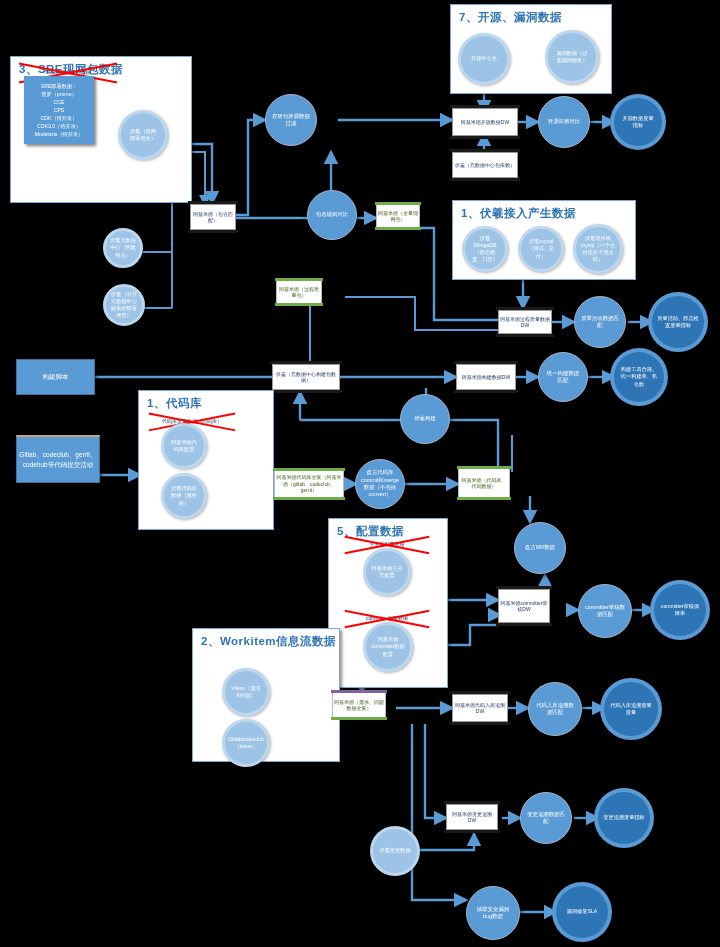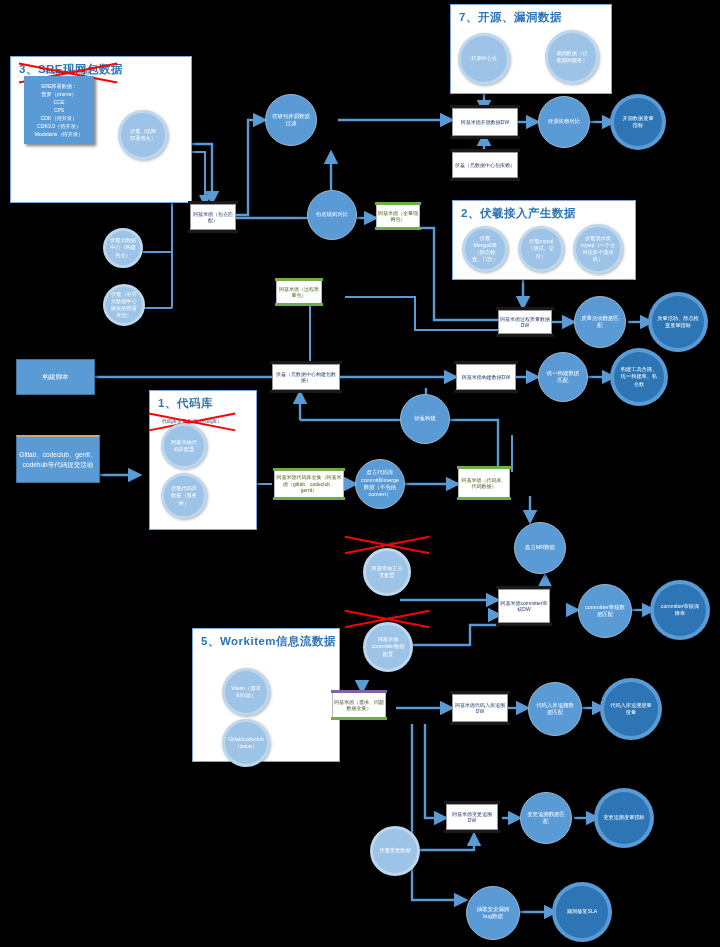--- a/index.html
+++ b/index.html
@@ -190,21 +190,21 @@
   </div>
   <div class="circ c-soft" style="left:458px;top:33px;width:52px;height:52px;padding:6px;">开源中心仓</div>
   <div class="circ c-soft" style="left:545px;top:30px;width:54px;height:54px;padding:6px;">漏洞数据（伏羲漏洞服务）</div>
 
   <div class="dwbox" style="left:452px;top:108px;width:66px;height:28px;">阿基米德开源数据DW</div>
   <div class="dwbox" style="left:452px;top:152px;width:66px;height:26px;">伏羲（元数据中心包依赖）</div>
   <div class="circ c-flat" style="left:538px;top:96px;width:52px;height:52px;padding:6px;">开源依赖对比</div>
   <div class="circ c-dark" style="left:614px;top:98px;width:48px;height:48px;padding:6px;">开源数据度量指标</div>
 
   <div class="panel" style="left:452px;top:200px;width:182px;height:78px;">
-    <div class="ptitle">2、伏羲接入产生数据</div>
+    <div class="ptitle">1、伏羲接入产生数据</div>
   </div>
   <div class="circ c-soft" style="left:462px;top:226px;width:46px;height:46px;padding:5px;">伏羲MongoDB（静态检查、门禁）</div>
   <div class="circ c-soft" style="left:518px;top:226px;width:46px;height:46px;padding:5px;">伏羲mysql（测试、交付）</div>
   <div class="circ c-soft" style="left:573px;top:224px;width:50px;height:50px;padding:4px;">伏羲流水线mysql（一个仓对应多个流水线）</div>
 
   <div class="dwbox" style="left:498px;top:310px;width:54px;height:24px;">阿基米德过程质量数据DW</div>
   <div class="circ c-flat" style="left:574px;top:296px;width:52px;height:52px;padding:6px;">质量活动数据匹配</div>
   <div class="circ c-dark" style="left:652px;top:296px;width:52px;height:52px;padding:5px;">质量活动、静态检查度量指标</div>
 
   <div class="dwbox" style="left:190px;top:204px;width:46px;height:26px;">阿基米德（包仓匹配）</div>
@@ -219,55 +219,58 @@
 
   <div class="rect blue-rect" style="left:16px;top:359px;width:79px;height:36px;">构建脚本</div>
   <div class="rect blue-rect tan" style="left:16px;top:435px;width:84px;height:48px;">Gitlab、codeclub、gerrit、codehub等代码提交活动</div>
 
   <div class="dwbox" style="left:272px;top:364px;width:68px;height:26px;">伏羲（元数据中心构建包数据）</div>
   <div class="dwbox" style="left:456px;top:364px;width:60px;height:26px;">阿基米德构建数据DW</div>
   <div class="circ c-flat" style="left:400px;top:394px;width:50px;height:50px;padding:6px;">伏羲构建</div>
   <div class="circ c-flat" style="left:538px;top:352px;width:50px;height:50px;padding:6px;">统一构建数据匹配</div>
   <div class="circ c-dark" style="left:614px;top:352px;width:50px;height:50px;padding:5px;">构建工具合规、统一构建率、私仓数</div>
 
-  <div class="panel" style="left:149px;top:390px;width:106px;height:138px;">
+  <div class="panel" style="left:138px;top:390px;width:106px;height:138px;padding-left:28px;">
     <div class="ptitle">1、代码库</div>
   </div>
   <div class="struck" style="left:152px;top:415px;width:80px;height:12px;">
     <span>代码库全量数据（代码库）</span>
     <span class="x1"></span>
     <span class="x2"></span>
   </div>
   <div class="circ c-soft" style="left:161px;top:423px;width:46px;height:46px;padding:5px;">阿基米德代码库配置</div>
   <div class="circ c-soft" style="left:161px;top:473px;width:46px;height:46px;padding:5px;">伏羲代码库数据（服务树）</div>
 
   <div class="greenbox" style="left:274px;top:470px;width:70px;height:28px;">阿基米德代码库全集（阿基米德（gitlab、codeclub、gerrit）</div>
   <div class="circ c-flat" style="left:355px;top:459px;width:50px;height:50px;padding:4px;">盘古代码库commit和merge数据（不包括convert）</div>
   <div class="greenbox" style="left:458px;top:468px;width:52px;height:30px;">阿基米德（代码库、代码数据）</div>
   <div class="circ c-flat" style="left:514px;top:522px;width:52px;height:52px;padding:6px;">盘古MR数据</div>
 
+  <div class="panel" style="left:328px;top:518px;width:118px;height:168px;">
+    <div class="ptitle">5、配置数据</div>
+  </div>
   <div class="struck" style="left:348px;top:538px;width:78px;height:12px;">
     <span>主分支配置数据</span>
     <span class="x1"></span>
     <span class="x2"></span>
   </div>
   <div class="circ c-soft" style="left:363px;top:548px;width:48px;height:48px;padding:5px;">阿基米德主分支配置</div>
   <div class="struck" style="left:348px;top:612px;width:78px;height:12px;">
     <span>committer配置数据</span>
     <span class="x1"></span>
     <span class="x2"></span>
   </div>
   <div class="circ c-soft" style="left:363px;top:622px;width:50px;height:50px;padding:4px;">阿基米德committer数据配置</div>
 
   <div class="dwbox" style="left:498px;top:589px;width:52px;height:34px;">阿基米德committer审核DW</div>
   <div class="circ c-flat" style="left:578px;top:584px;width:54px;height:54px;padding:6px;">committer审核数据匹配</div>
   <div class="circ c-dark" style="left:654px;top:584px;width:52px;height:52px;padding:5px;">committer审核保障率</div>
 
   <div class="panel" style="left:192px;top:628px;width:146px;height:132px;">
-    <div class="ptitle">5、Workitem信息流数据</div>
+    <div class="ptitle">2、Workitem信息流数据</div>
   </div>
   <div class="circ c-soft" style="left:222px;top:668px;width:48px;height:48px;padding:5px;">Vision（需求和问题）</div>
   <div class="circ c-soft" style="left:222px;top:719px;width:48px;height:48px;padding:5px;">Gitlab/codeclub（issue）</div>
 
   <div class="purplebox" style="left:332px;top:692px;width:54px;height:26px;">阿基米德（需求、问题数据全集）</div>
   <div class="dwbox" style="left:452px;top:694px;width:56px;height:28px;">阿基米德代码入库追溯DW</div>
   <div class="circ c-flat" style="left:528px;top:682px;width:54px;height:54px;padding:6px;">代码入库追溯数据匹配</div>
   <div class="circ c-dark" style="left:604px;top:682px;width:54px;height:54px;padding:6px;">代码入库追溯度量度量</div>
 
   <div class="dwbox" style="left:446px;top:804px;width:52px;height:26px;">阿基米德变更追溯DW</div>

